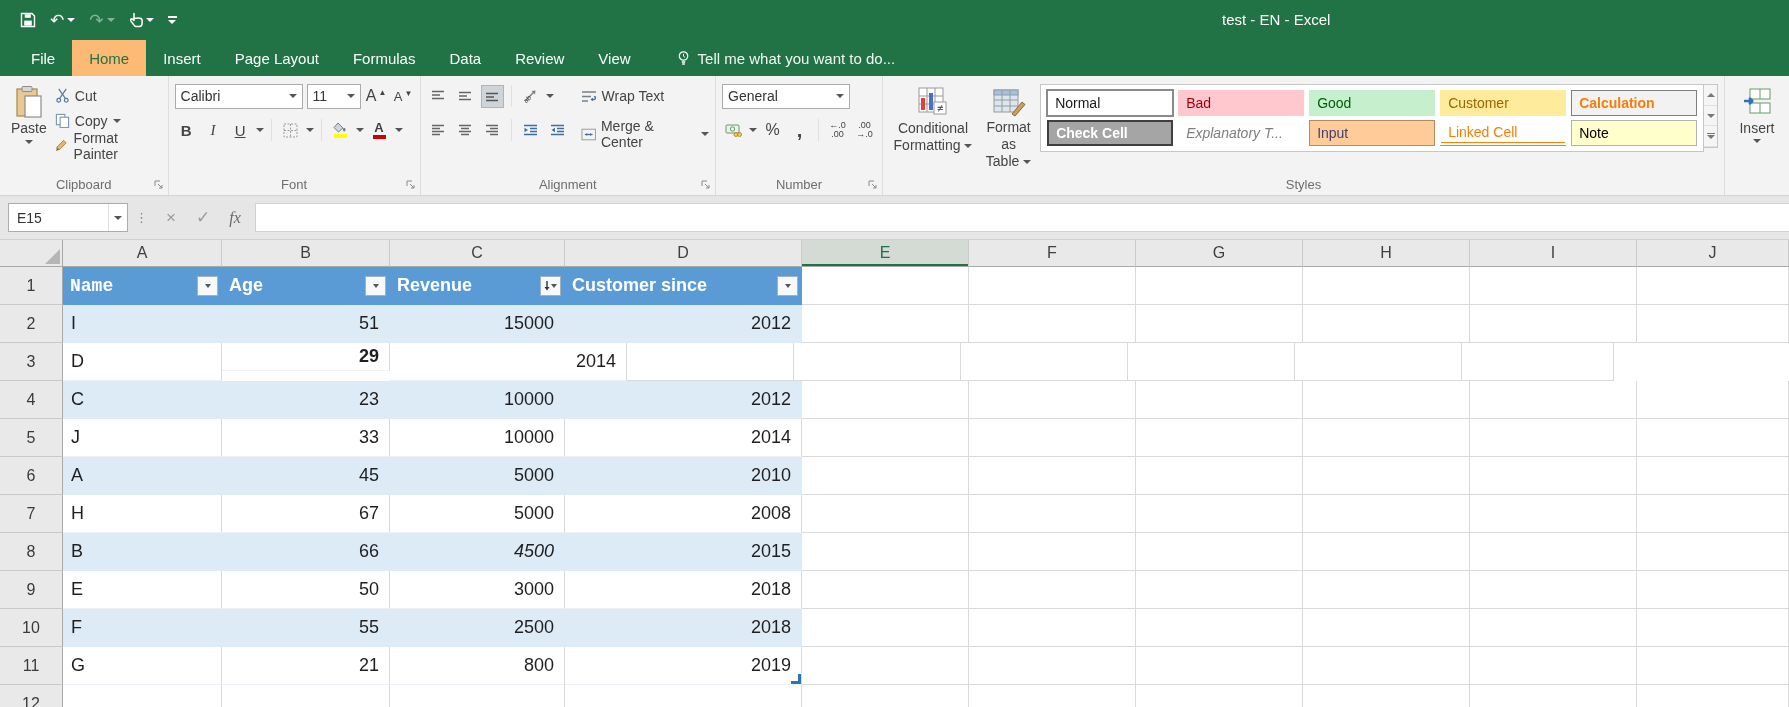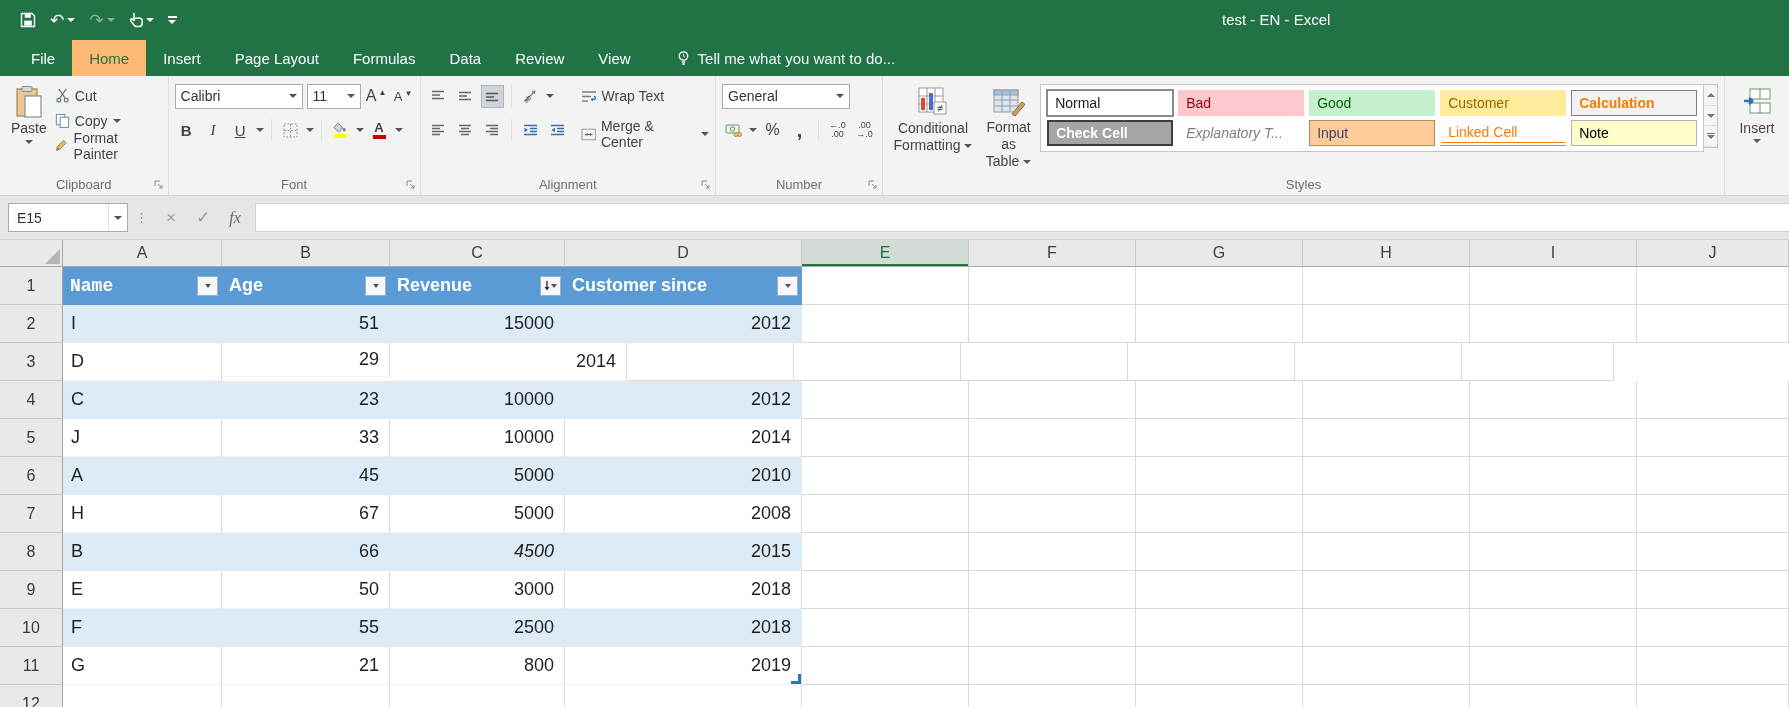--- a/index.html
+++ b/index.html
@@ -539,21 +539,21 @@
         <div class="cell" style="width: 167px; height: 38px;"></div>
         <div class="cell" style="width: 167px; height: 38px;"></div>
         <div class="cell" style="width: 167px; height: 38px;"></div>
         <div class="cell" style="width: 167px; height: 38px;"></div>
         <div class="cell" style="width: 167px; height: 38px;"></div>
         <div class="cell" style="width: 152px; height: 38px;"></div>
       </div>
       <div class="srow" style="height: 38px;">
         <div class="rowhdr" style="height: 38px;">3</div>
         <div class="cell tl wrow" style="width: 159px; height: 38px;">D</div>
-        <div class="cell tr wrow" style="width: 168px; height: 34px;">29</div>
+        <div class="cell tr wrow" style="width: 168px; height: 28px; font-weight: bold;">29</div>
         <div class="cell tr wrow" style="width: 237px; height: 38px;">2014</div>
         <div class="cell" style="width: 167px; height: 38px;"></div>
         <div class="cell" style="width: 167px; height: 38px;"></div>
         <div class="cell" style="width: 167px; height: 38px;"></div>
         <div class="cell" style="width: 167px; height: 38px;"></div>
         <div class="cell" style="width: 167px; height: 38px;"></div>
         <div class="cell" style="width: 152px; height: 38px;"></div>
       </div>
       <div class="srow" style="height: 38px;">
         <div class="rowhdr" style="height: 38px;">4</div>

